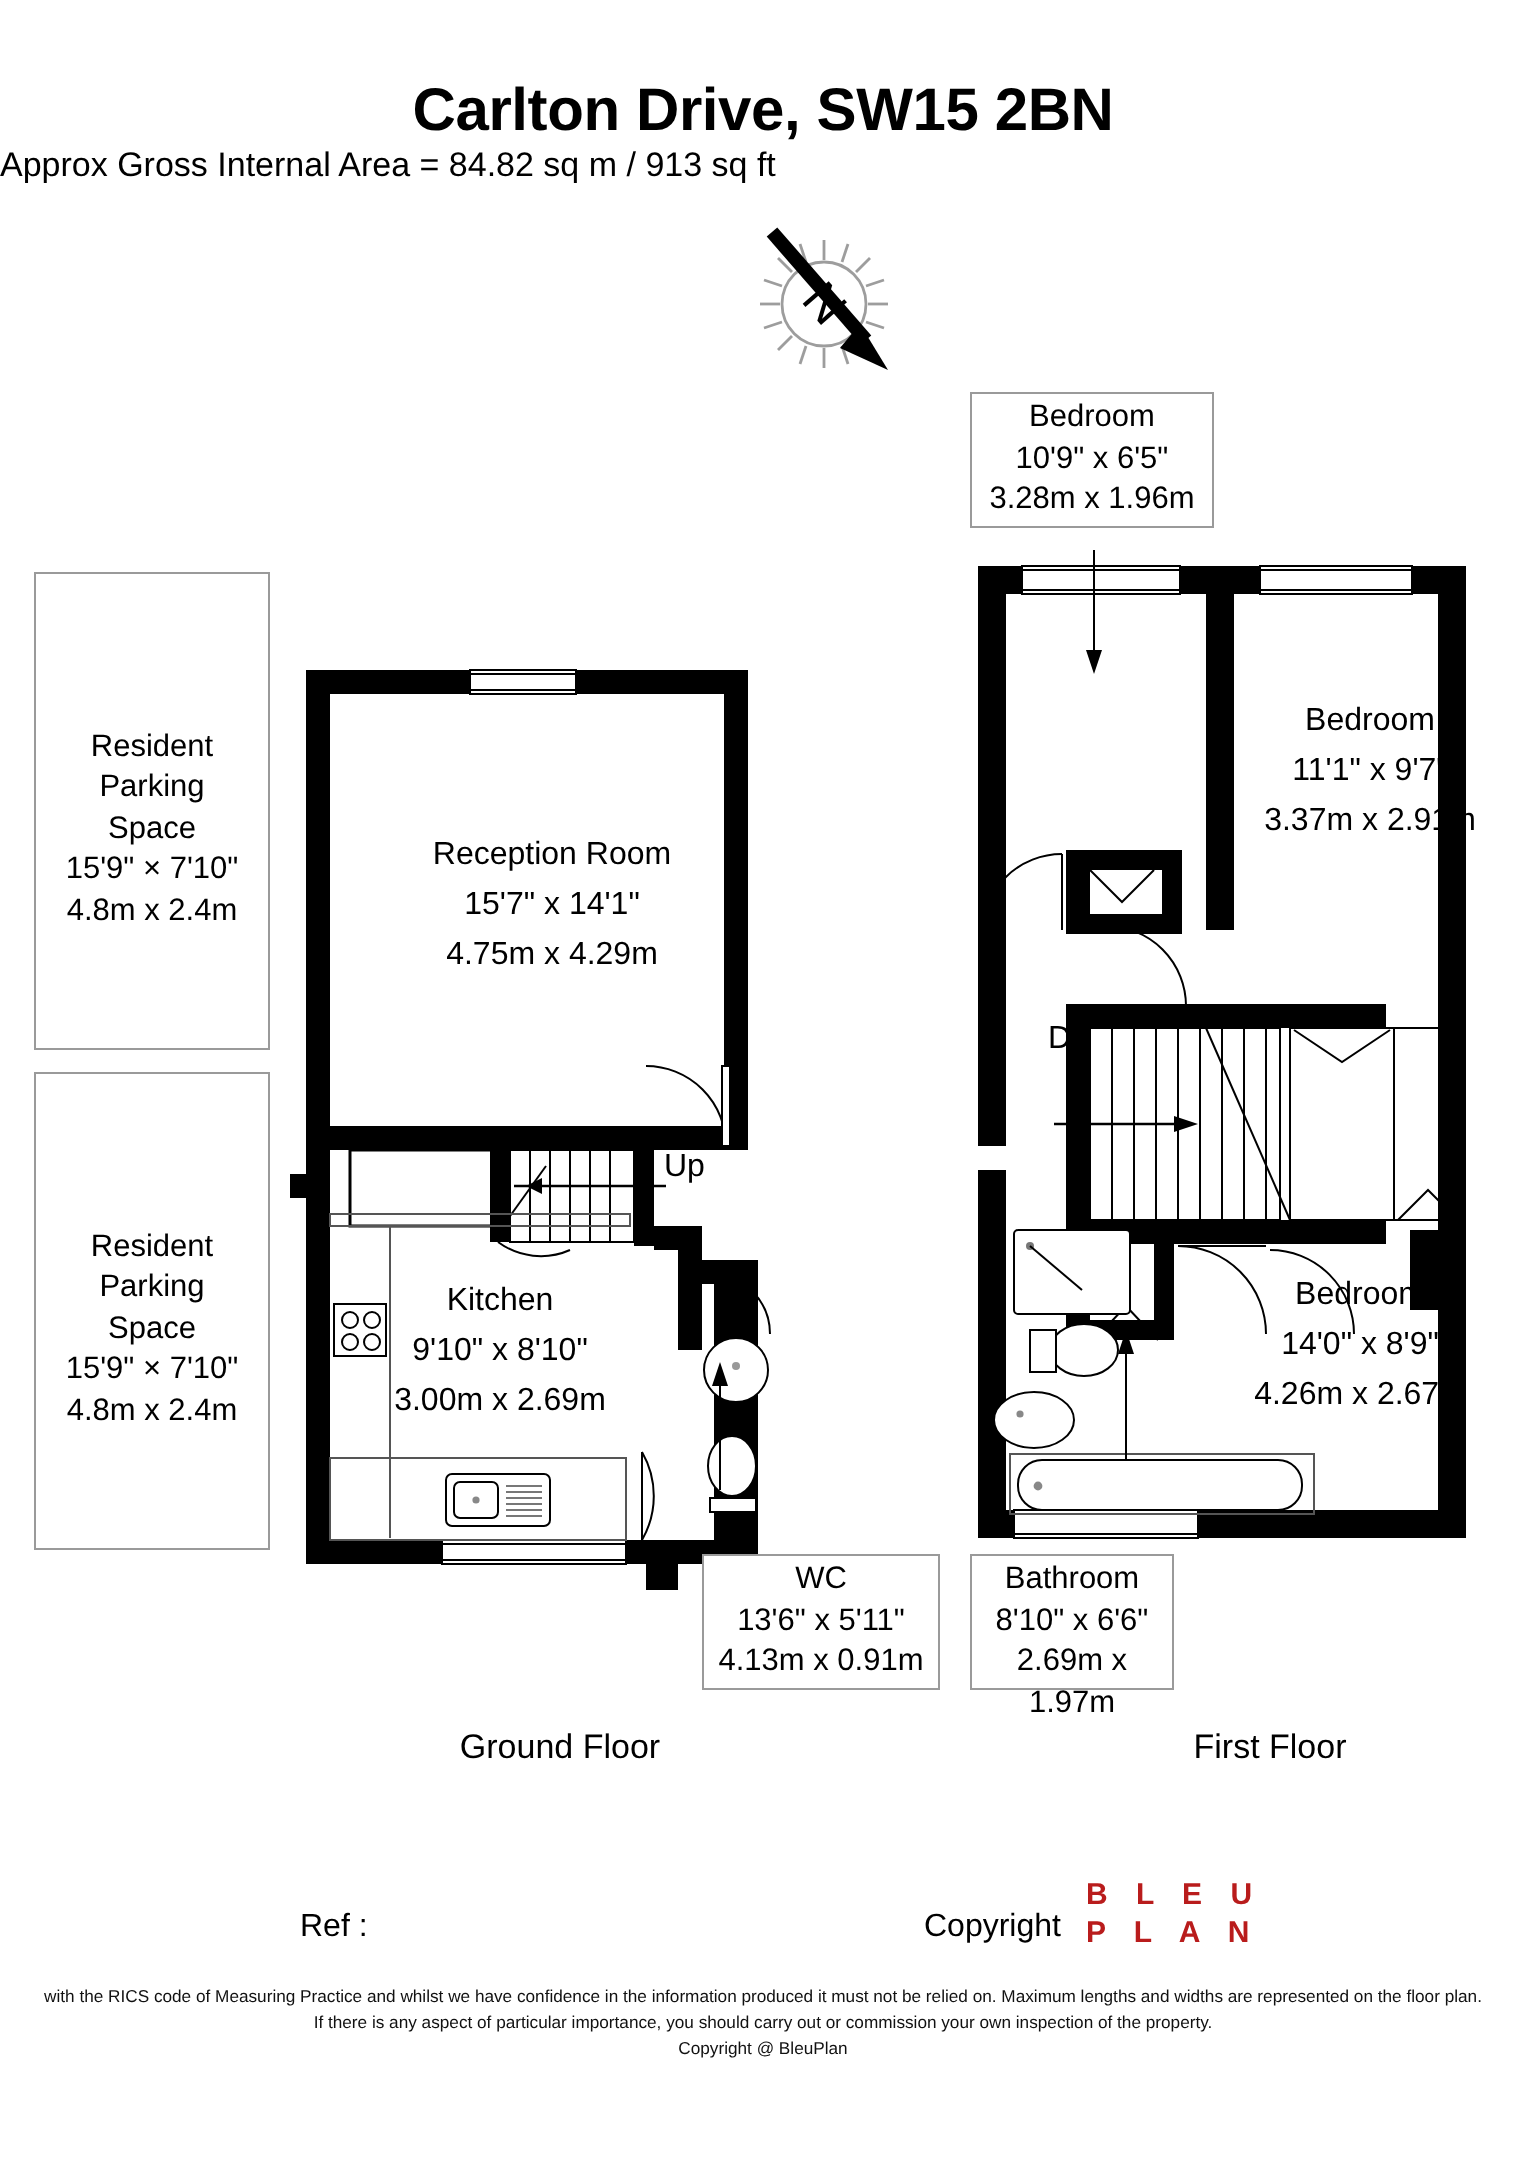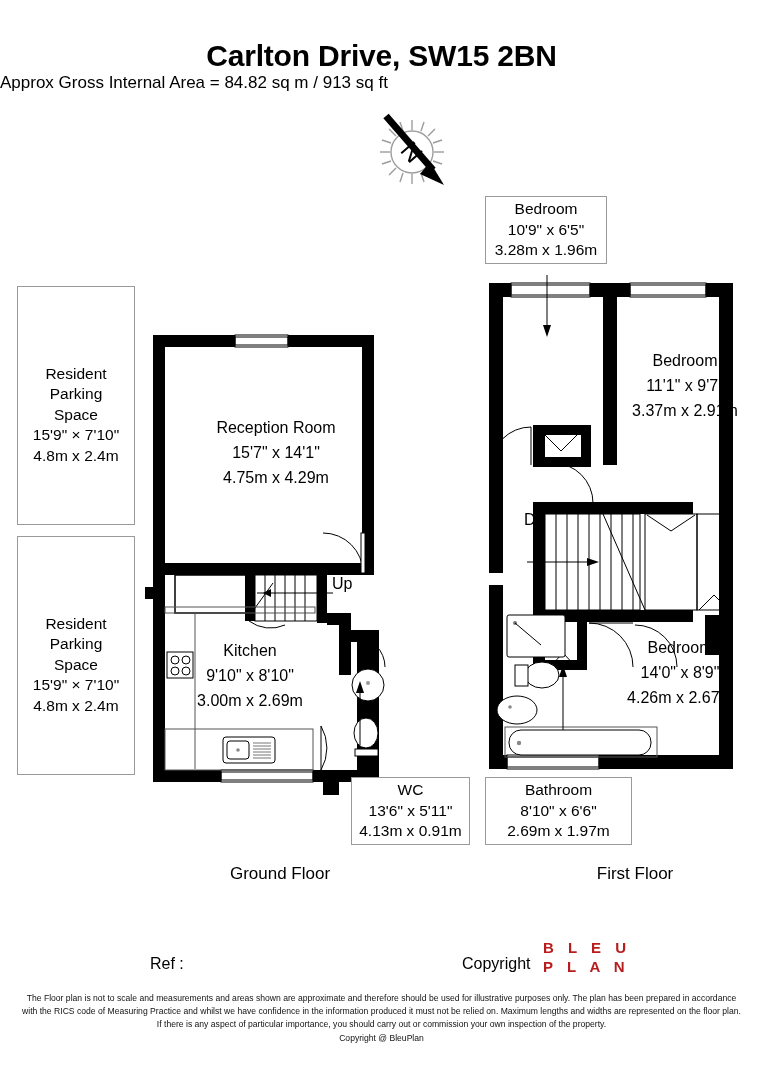--- a/index.html
+++ b/index.html
@@ -386,37 +386,36 @@
   </div>
 
   <div class="abs" style="left:524px; top:511px; font-size:16px;">Dn</div>
 
   <div class="abs labelbox" style="left:485px; top:196px; width:122px; height:68px;">
     <div>Bedroom</div>
     <div>10'9" x 6'5"</div>
     <div>3.28m x 1.96m</div>
   </div>
 
-  <div class="abs labelbox" style="left:485px; top:777px; width:147px; height:68px;">
+  <div class="abs labelbox" style="left:485px; top:777px; width:102px; height:68px;">
     <div>Bathroom</div>
     <div>8'10" x 6'6"</div>
     <div>2.69m x 1.97m</div>
   </div>
 
   <div class="abs floorcap" style="left:200px; top:864px; width:160px;">Ground Floor</div>
   <div class="abs floorcap" style="left:560px; top:864px; width:150px;">First Floor</div>
 
   <div class="abs" id="refline">Ref  :</div>
   <div class="abs" id="copyright">Copyright</div>
 
   <div class="abs" id="logo">
     <div>B L E U</div>
     <div>P L A N</div>
   </div>
 
   <div class="abs" id="disclaimer">
-    <div>The Floor plan is not to scale and measurements and areas shown are approximate and therefore should be used for illustrative purposes only. The plan has been prepared in accordance</div>
     <div>with the RICS code of Measuring Practice and whilst we have confidence in the information produced it must not be relied on. Maximum lengths and widths are represented on the floor plan.</div>
     <div>If there is any aspect of particular importance, you should carry out or commission your own inspection of the property.</div>
     <div>Copyright @ BleuPlan</div>
   </div>
 
 </div>
 
 </body></html>

